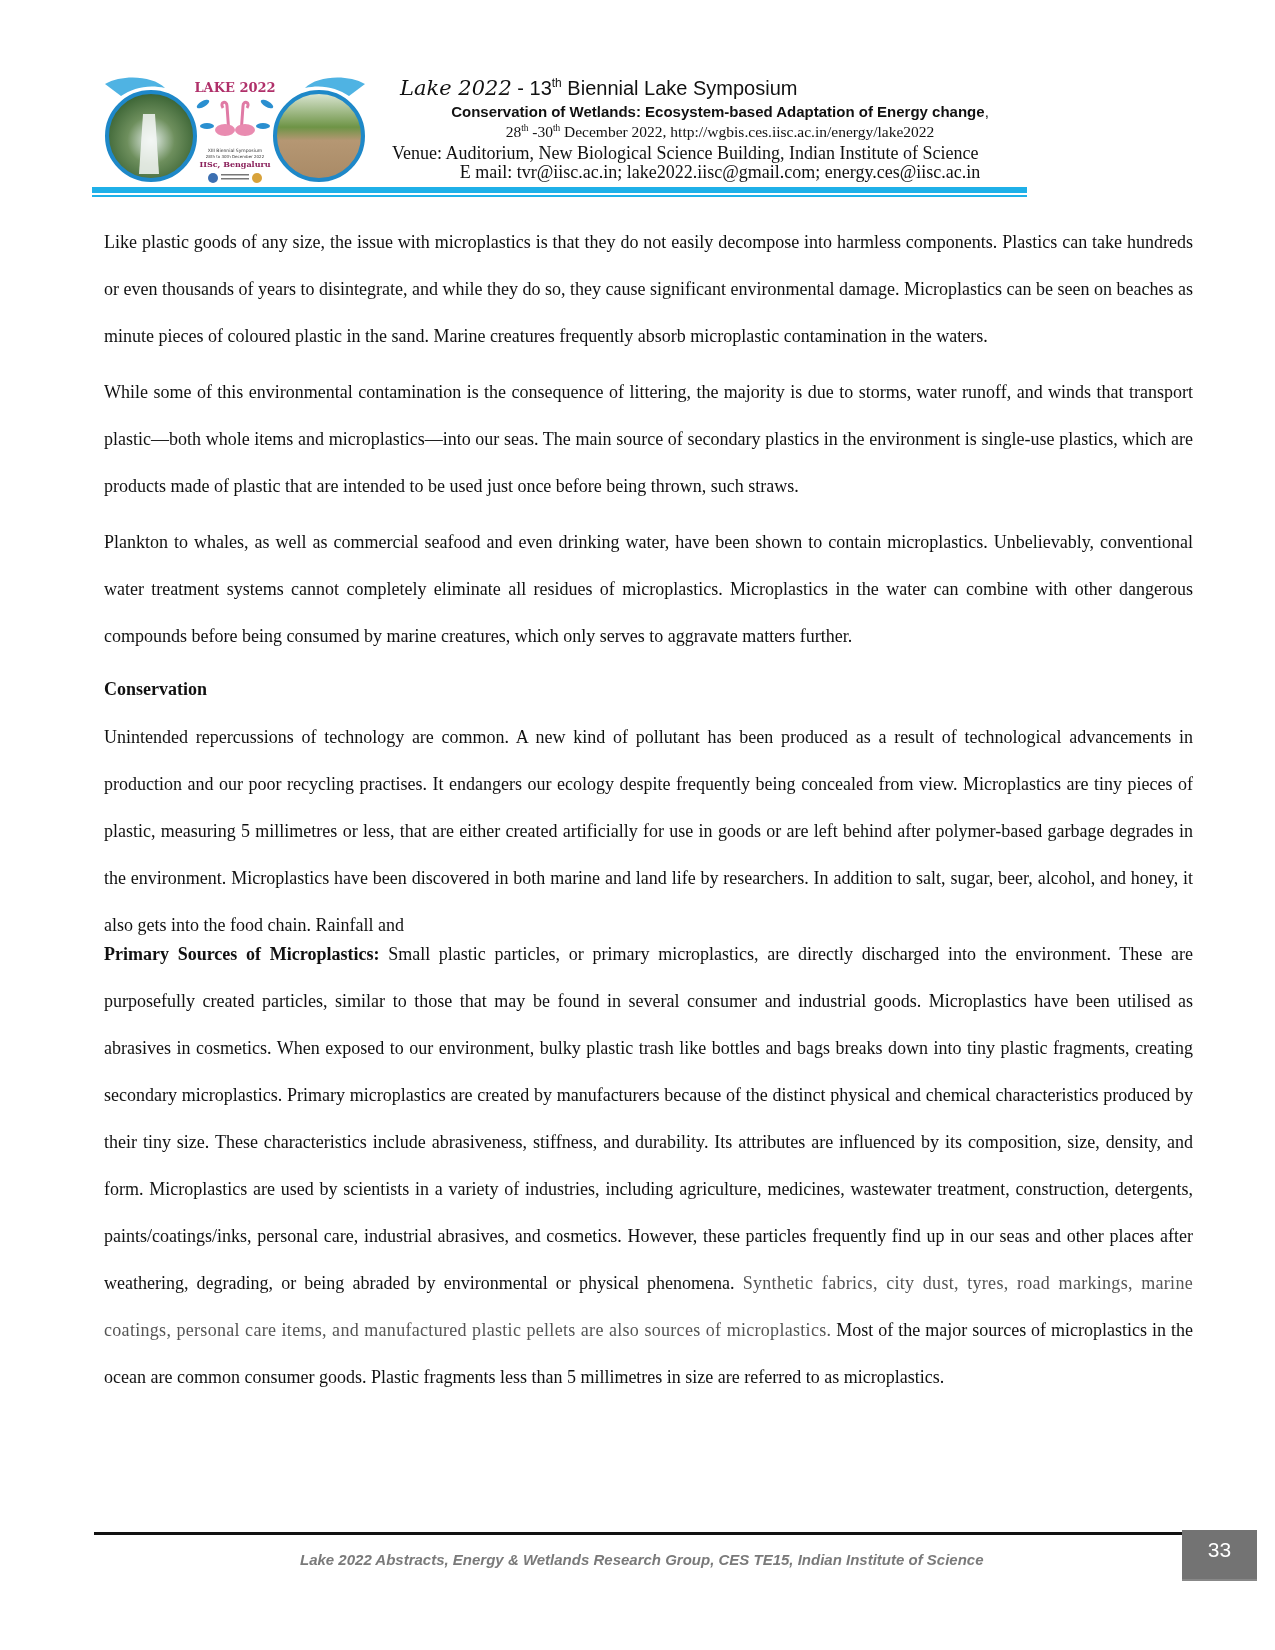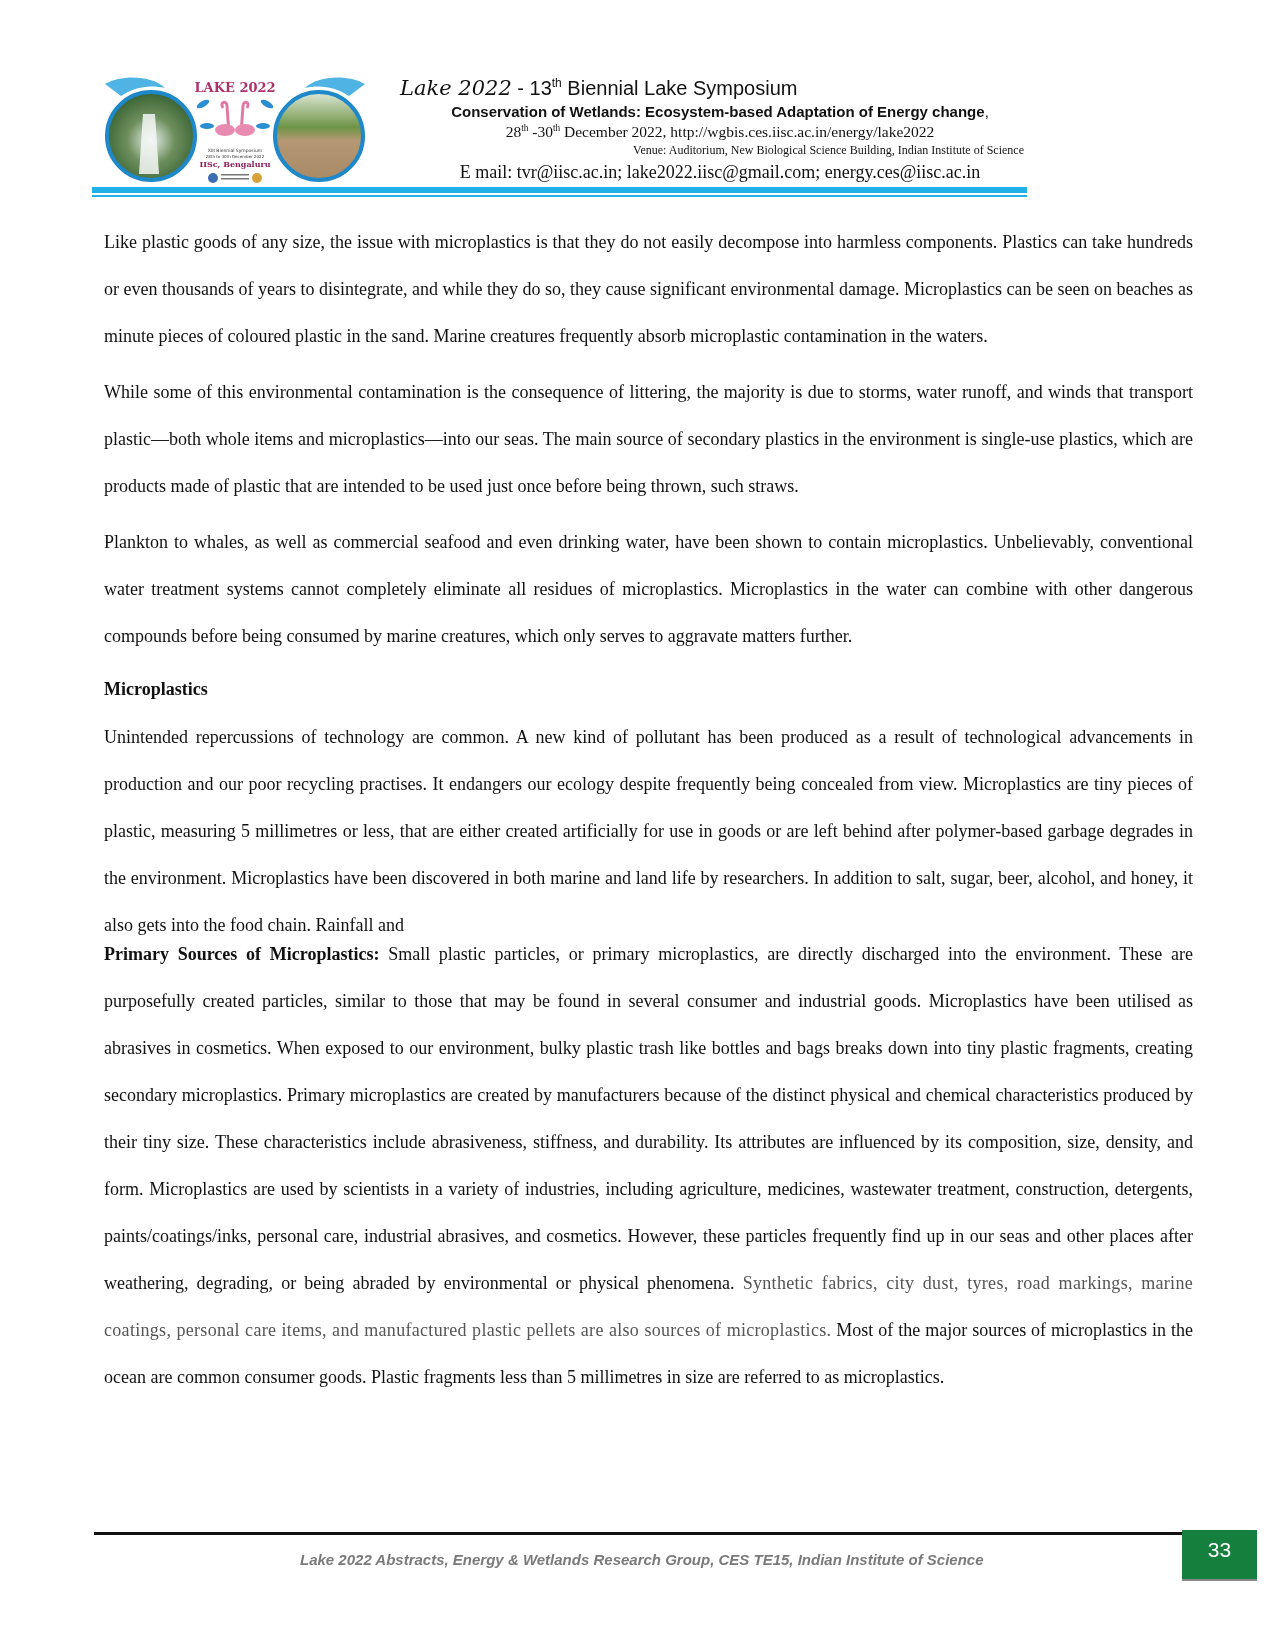--- a/index.html
+++ b/index.html
@@ -5,33 +5,33 @@
   html, body { margin:0; padding:0; background:#ffffff; }
   body { width:1275px; height:1650px; position:relative; overflow:hidden; font-family:"Liberation Serif", serif; color:#111; }
   .abs { position:absolute; }
   
   .logo { left:103px; top:74px; width:264px; height:112px; }
   .hdr-title { top:76px; left:400px; width:640px; text-align:left; font-family:"Liberation Sans", sans-serif; font-size:20px; color:#111; }
   .hdr-title .lake { font-family:"DejaVu Serif", serif; font-style:italic; font-size:21px; }
   .hdr-title sup, .hdr-dates sup { font-size:60%; }
   .hdr-sub { top:103px; left:400px; width:640px; text-align:center; font-family:"Liberation Sans", sans-serif; font-weight:bold; font-size:15px; }
   .hdr-dates { top:123px; left:400px; width:640px; text-align:center; font-size:15.5px; }
-  .hdr-venue { top:143px; left:384px; width:640px; text-align:right; font-size:12px; white-space:nowrap; }
+  .hdr-venue { top:143px; left:392px; width:640px; text-align:left; font-size:18px; white-space:nowrap; }
   .hdr-email { top:162px; left:400px; width:640px; text-align:center; font-size:18px; white-space:nowrap; }
   .hdr-bar { left:92px; top:187px; width:935px; height:11px; }
   .hdr-bar .b1 { position:absolute; left:0; top:0; width:100%; height:6px; background:#1fb0e8; }
   .hdr-bar .b2 { position:absolute; left:0; top:8px; width:100%; height:2px; background:#1fb0e8; }
   
   .para { position:absolute; left:104px; width:1089px; font-size:18px; line-height:47px; text-align:justify; margin:0; }
   .heading { font-weight:bold; }
   .gray { color:#555; letter-spacing:0.3px;margin-top:32px; }
   
   .foot-line { left:94px; top:1532px; width:1090px; height:3px; background:#111; }
   .foot-text { top:1551px; left:300px; width:864px; text-align:left; font-family:"Liberation Sans", sans-serif; font-weight:bold; font-size:15px; color:#7a7a7a;font-style:italic; }
-  .page-box { left:1182px; top:1530px; width:75px; height:51px; background:#15803d; color:#fff; font-family:"Liberation Sans", sans-serif; font-size:21px; text-align:center; line-height:40px; border-bottom:2px solid #888; box-sizing:border-box; }
+  .page-box { left:1182px; top:1530px; width:75px; height:51px; background:#737373; color:#fff; font-family:"Liberation Sans", sans-serif; font-size:21px; text-align:center; line-height:40px; border-bottom:2px solid #888; box-sizing:border-box; }
 </style>
 </head>
 <body>
 
 <div class="abs logo">
   <svg width="264" height="112" viewBox="0 0 264 112">
 
     <defs>
       <radialGradient id="lg" cx="50%" cy="55%" r="60%">
         <stop offset="0%" stop-color="#e8f1ee"></stop>
@@ -81,19 +81,19 @@
 <div class="abs hdr-venue">Venue: Auditorium, New Biological Science Building, Indian Institute of Science</div>
 <div class="abs hdr-email">E mail: tvr@iisc.ac.in; lake2022.iisc@gmail.com; energy.ces@iisc.ac.in</div>
 <div class="abs hdr-bar">
   <div class="b1"></div>
   <div class="b2"></div>
 </div>
 
 <p class="para" style="top:219px">Like plastic goods of any size, the issue with microplastics is that they do not easily decompose into harmless components. Plastics can take hundreds or even thousands of years to disintegrate, and while they do so, they cause significant environmental damage. Microplastics can be seen on beaches as minute pieces of coloured plastic in the sand. Marine creatures frequently absorb microplastic contamination in the waters.</p>
 <p class="para" style="top:369px">While some of this environmental contamination is the consequence of littering, the majority is due to storms, water runoff, and winds that transport plastic—both whole items and microplastics—into our seas. The main source of secondary plastics in the environment is single-use plastics, which are products made of plastic that are intended to be used just once before being thrown, such straws.</p>
 <p class="para" style="top:519px">Plankton to whales, as well as commercial seafood and even drinking water, have been shown to contain microplastics. Unbelievably, conventional water treatment systems cannot completely eliminate all residues of microplastics. Microplastics in the water can combine with other dangerous compounds before being consumed by marine creatures, which only serves to aggravate matters further.</p>
-<p class="para heading" style="top:666px">Microplastics</p>
+<p class="para heading" style="top:666px">Conservation</p>
 <p class="para" style="top:714px">Unintended repercussions of technology are common. A new kind of pollutant has been produced as a result of technological advancements in production and our poor recycling practises. It endangers our ecology despite frequently being concealed from view. Microplastics are tiny pieces of plastic, measuring 5 millimetres or less, that are either created artificially for use in goods or are left behind after polymer-based garbage degrades in the environment. Microplastics have been discovered in both marine and land life by researchers. In addition to salt, sugar, beer, alcohol, and honey, it also gets into the food chain. Rainfall and</p>
 <p class="para" style="top:931px"><b>Primary Sources of Microplastics:</b><span> Small plastic particles, or primary microplastics, are directly discharged into the environment. These are purposefully created particles, similar to those that may be found in several consumer and industrial goods. Microplastics have been utilised as abrasives in cosmetics. When exposed to our environment, bulky plastic trash like bottles and bags breaks down into tiny plastic fragments, creating secondary microplastics. Primary microplastics are created by manufacturers because of the distinct physical and chemical characteristics produced by their tiny size. These characteristics include abrasiveness, stiffness, and durability. Its attributes are influenced by its composition, size, density, and form. Microplastics are used by scientists in a variety of industries, including agriculture, medicines, wastewater treatment, construction, detergents, paints/coatings/inks, personal care, industrial abrasives, and cosmetics. However, these particles frequently find up in our seas and other places after weathering, degrading, or being abraded by environmental or physical phenomena. </span><span class="gray">Synthetic fabrics, city dust, tyres, road markings, marine coatings, personal care items, and manufactured plastic pellets are also sources of microplastics.</span><span> Most of the major sources of microplastics in the ocean are common consumer goods. Plastic fragments less than 5 millimetres in size are referred to as microplastics.</span></p>
 
 <div class="abs foot-line"></div>
 <div class="abs foot-text">Lake 2022 Abstracts, Energy &amp; Wetlands Research Group, CES TE15, Indian Institute of Science</div>
 <div class="abs page-box">33</div>
 
 </body></html>

